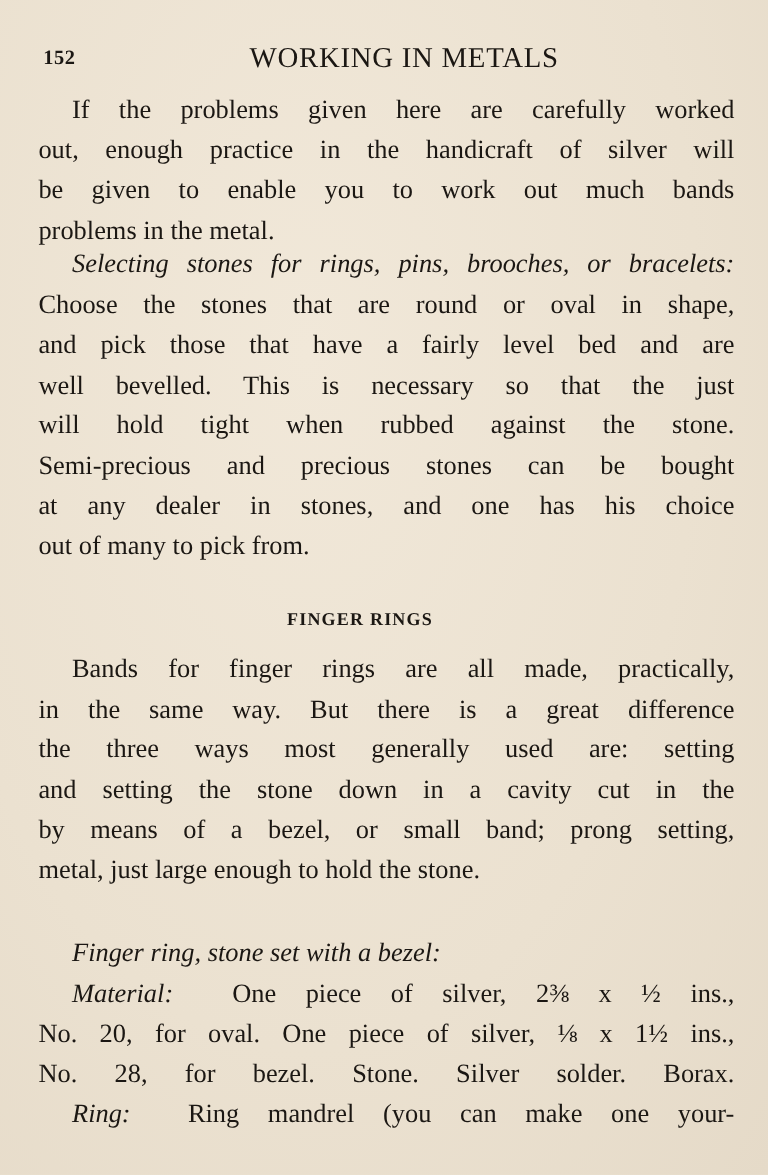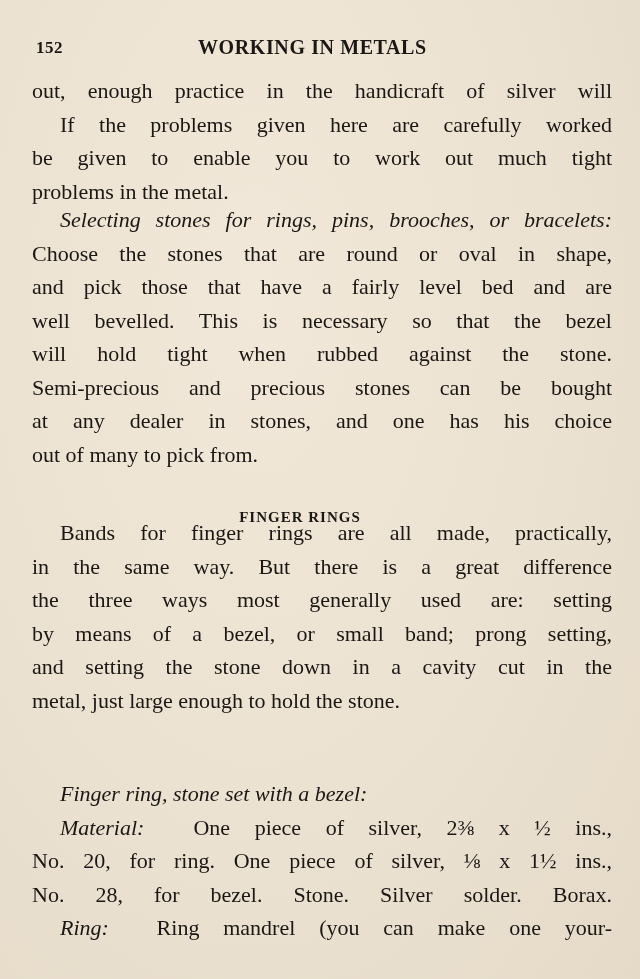--- a/index.html
+++ b/index.html
@@ -34,25 +34,25 @@
       position: absolute;
       left: 0;
       top: 2px;
       font-size: 17px;
       font-weight: bold;
       letter-spacing: 0.5px;
       font-family: Liberation Serif, serif;
     }
     .book-title {
       position: absolute;
-      left: 162px;
+      left: 172px;
       top: 0;
-      font-size: 20px;
+      font-size: 24px;
       letter-spacing: 0.6px;
-      font-weight: bold;
+      font-weight: normal;
     }
     .text-block {
       position: absolute;
       left: 32px;
       width: 580px;
       font-size: 22px;
       line-height: 33.5px;
       text-align: justify;
       text-align-last: auto;
     }
@@ -79,63 +79,63 @@
       width: 582px;
       text-align: center;
       font-size: 15px;
       font-weight: bold;
       letter-spacing: 1px;
       padding-left: 18px;
       box-sizing: border-box;
     }
     #para1 { top: 74px; }
     #para2 { top: 203px; }
-    #para3 { top: 516px; }
+    #para3 { top: 540px; }
     #para4 { top: 777px; }
   </style>
 </head>
 <body>
 
 <div class="page">
 
   <div class="running-head">
     <span class="page-number">152</span>
     <span class="book-title">WORKING IN METALS</span>
   </div>
 
   <div class="text-block" id="para1">
+    <span class="line indent">If the problems given here are carefully worked</span>
     <span class="line">out, enough practice in the handicraft of silver will</span>
-    <span class="line indent">If the problems given here are carefully worked</span>
-    <span class="line">be given to enable you to work out much tight</span>
+    <span class="line">be given to enable you to work out much bands</span>
     <span class="line last">problems in the metal.</span>
   </div>
 
   <div class="text-block" id="para2">
     <span class="line indent italic">Selecting stones for rings, pins, brooches, or bracelets:</span>
     <span class="line">Choose the stones that are round or oval in shape,</span>
     <span class="line">and pick those that have a fairly level bed and are</span>
-    <span class="line">well bevelled.  This is necessary so that the bezel</span>
+    <span class="line">well bevelled.  This is necessary so that the just</span>
     <span class="line">will hold tight when rubbed against the stone.</span>
     <span class="line">Semi-precious and precious stones can be bought</span>
     <span class="line">at any dealer in stones, and one has his choice</span>
     <span class="line last">out of many to pick from.</span>
   </div>
 
   <div class="section-heading">FINGER RINGS</div>
 
   <div class="text-block" id="para3">
     <span class="line indent">Bands for finger rings are all made, practically,</span>
     <span class="line">in the same way.  But there is a great difference</span>
     <span class="line">the three ways most generally used  are: setting</span>
+    <span class="line">and setting the stone down in a cavity cut in the</span>
     <span class="line">by means of a bezel, or small band; prong setting,</span>
-    <span class="line">and setting the stone down in a cavity cut in the</span>
     <span class="line last">metal, just large enough to hold the stone.</span>
   </div>
 
   <div class="text-block" id="para4">
     <span class="line indent italic last">Finger ring, stone set with a bezel:</span>
     <span class="line indent"><span class="italic">Material:</span>&nbsp; <span>One piece of silver, 2⅜ x ½ ins.,</span></span>
-    <span class="line">No. 20, for ring.  One piece of silver, ⅛ x 1½ ins.,</span>
+    <span class="line">No. 20, for oval.  One piece of silver, ⅛ x 1½ ins.,</span>
     <span class="line">No. 28, for bezel.  Stone.  Silver solder.  Borax.</span>
     <span class="line indent"><span class="italic">Ring:</span>&nbsp; <span>Ring mandrel (you can make one your-</span></span>
   </div>
 
 </div>
 
 </body></html>

